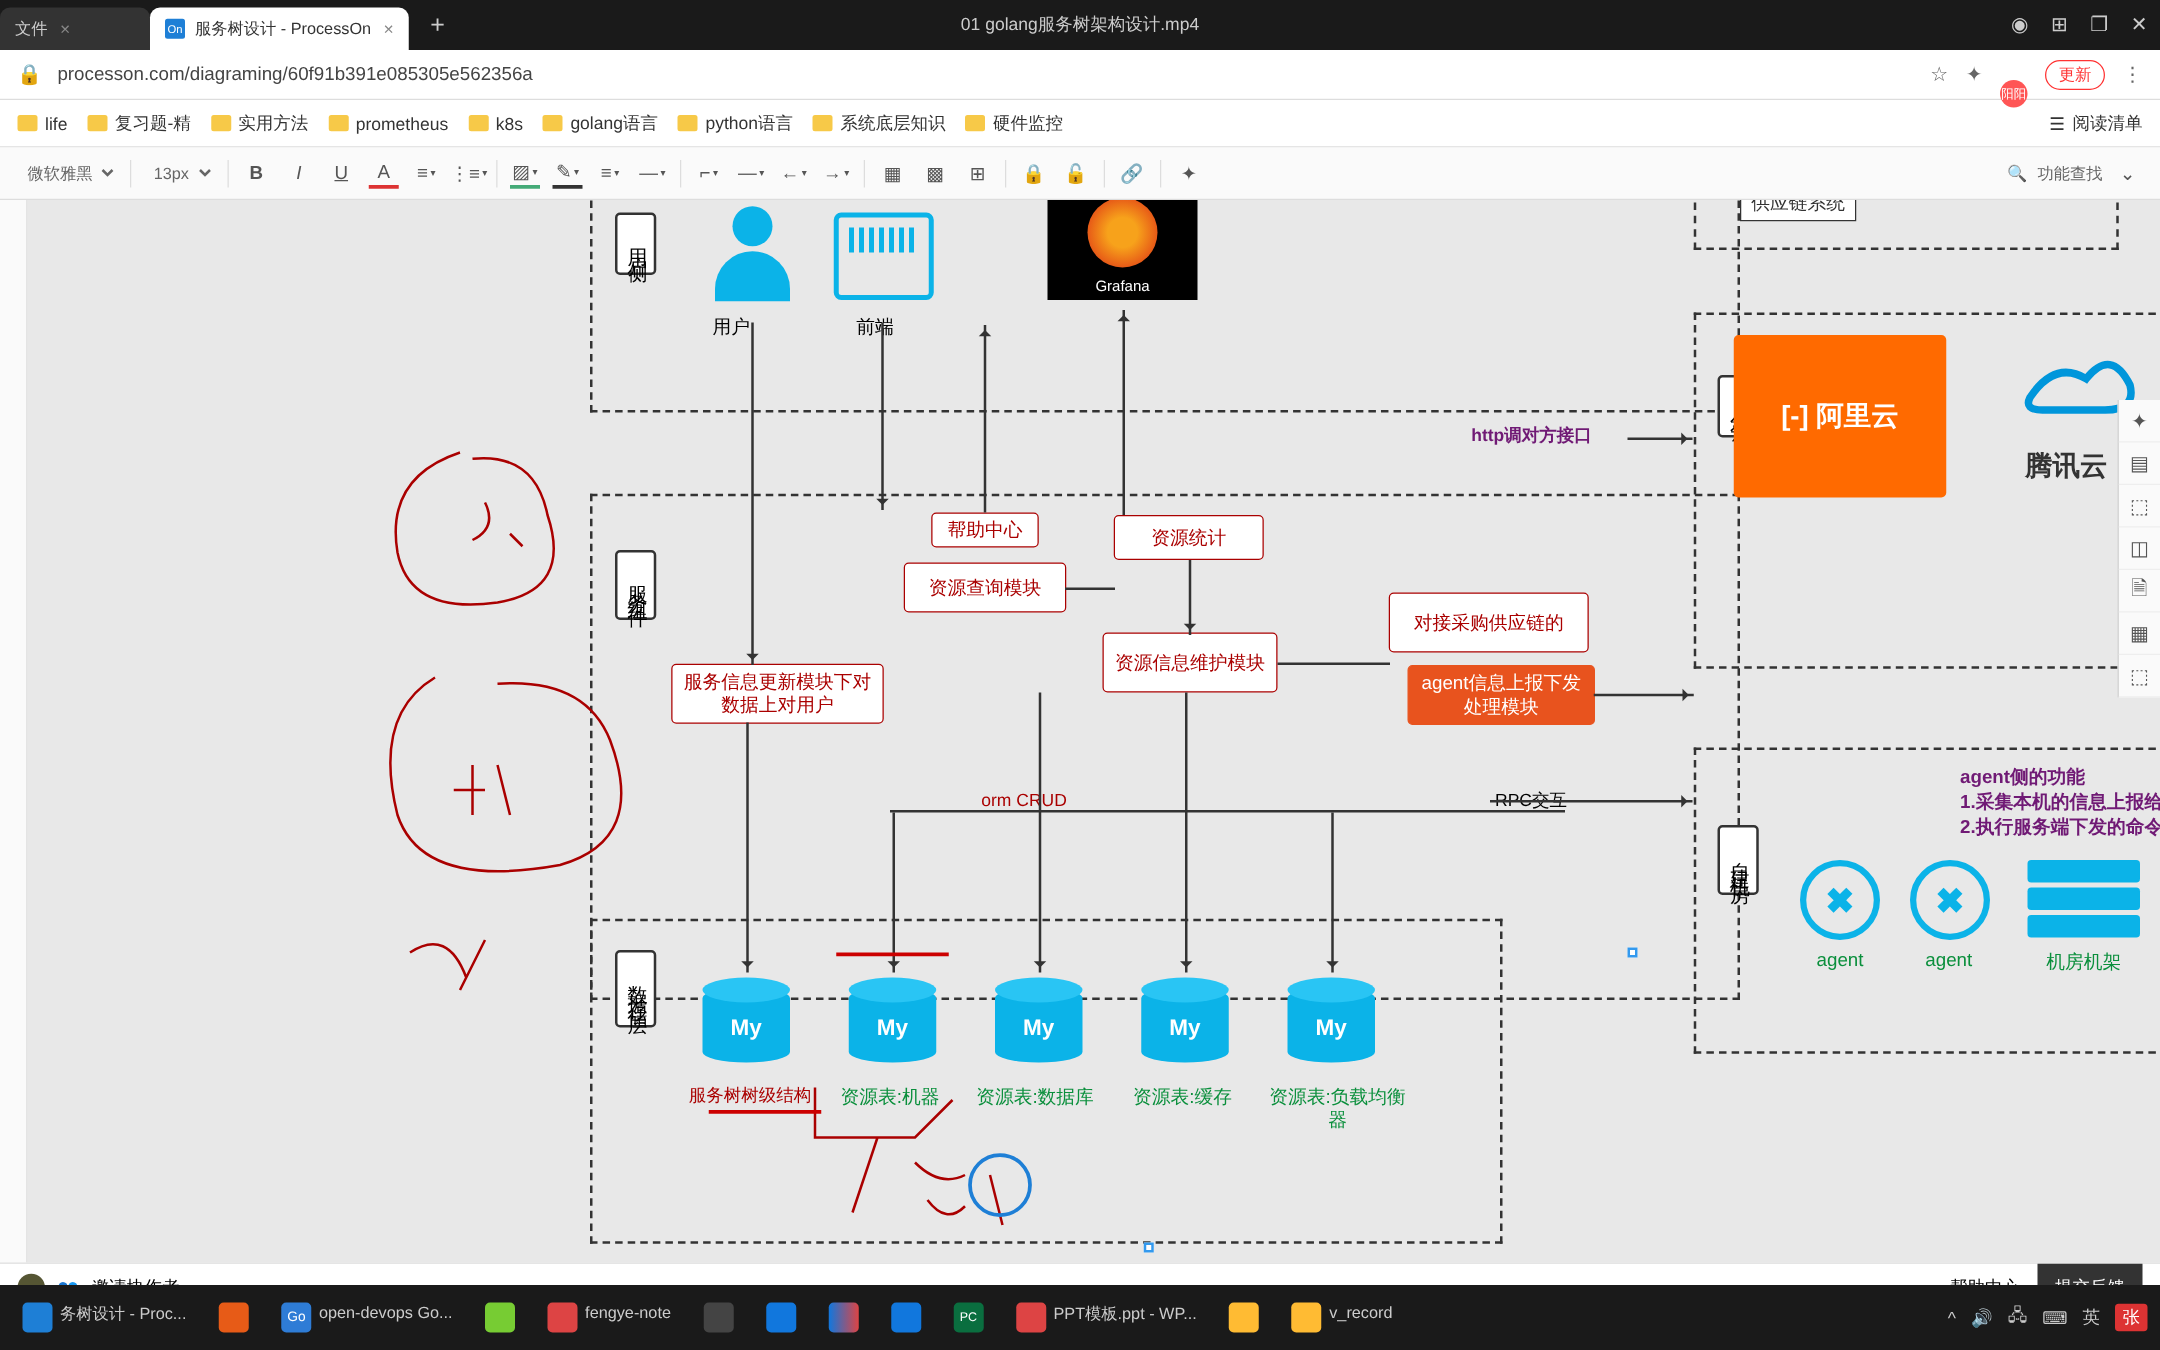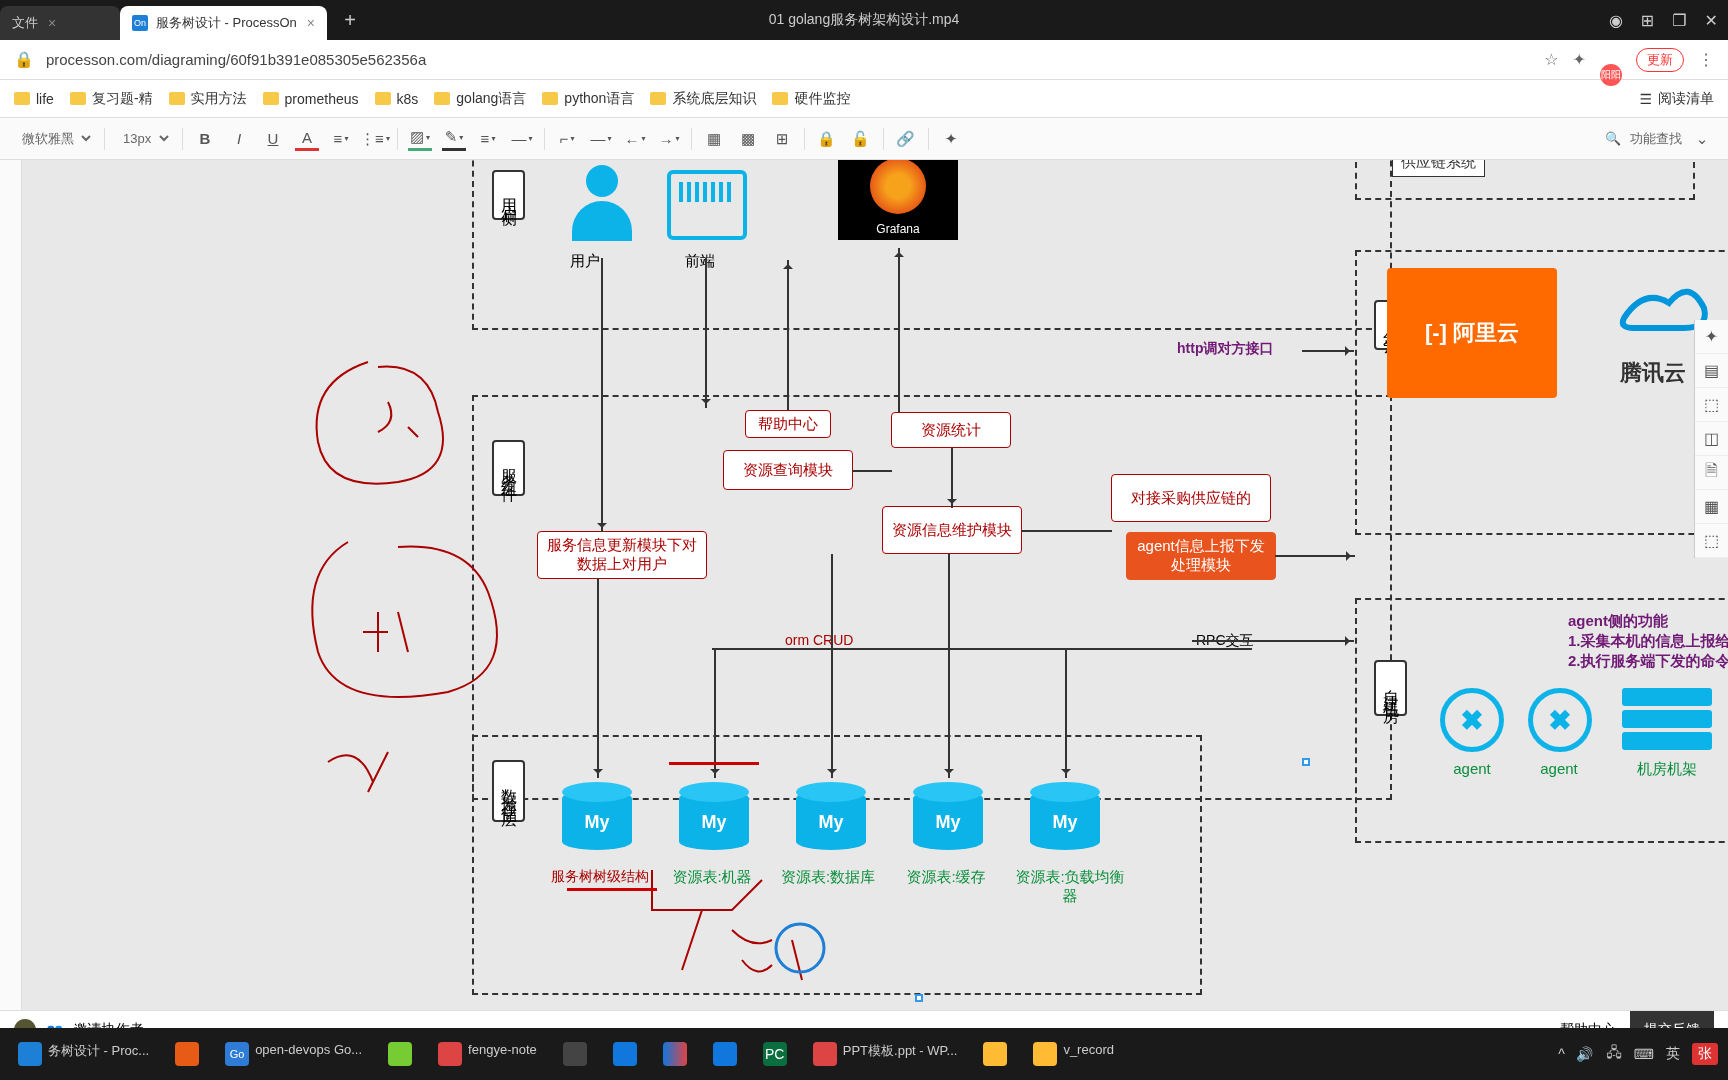--- a/index.html
+++ b/index.html
@@ -411,21 +411,21 @@
   <div class="task">
       <span class="ic" style="background:#17d;"></span>
     </div>
   <div class="task">
       <span class="ic" style="background:linear-gradient(90deg,#17d,#d44);"></span>
     </div>
   <div class="task">
       <span class="ic" style="background:#17d;"></span>
     </div>
   <div class="task">
-      <span class="ic" style="background:#0a6e3f;color:#fff;font-size:14px;display:flex;align-items:center;justify-content:center;">PC</span>
+      <span class="ic" style="background:#0a6e3f;color:#fff;font-size:10px;display:flex;align-items:center;justify-content:center;">PC</span>
     </div>
   <div class="task">
       <span class="ic" style="background:#d44;"></span>
       <span>PPT模板.ppt - WP...</span>
     </div>
   <div class="task">
       <span class="ic" style="background:#fb3;"></span>
     </div>
   <div class="task">
       <span class="ic" style="background:#fb3;"></span>

